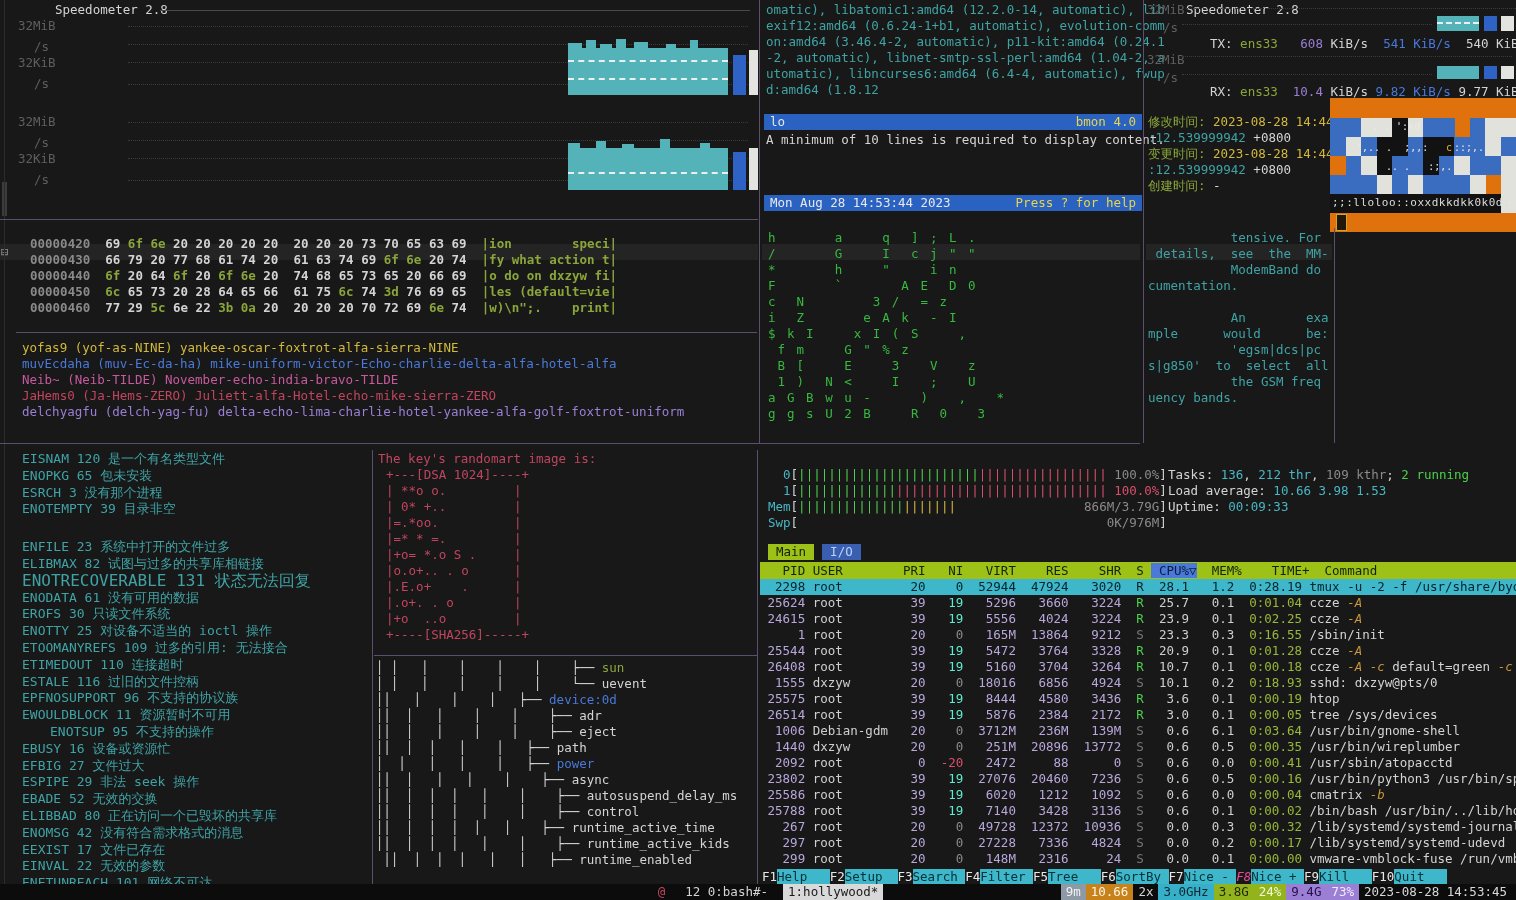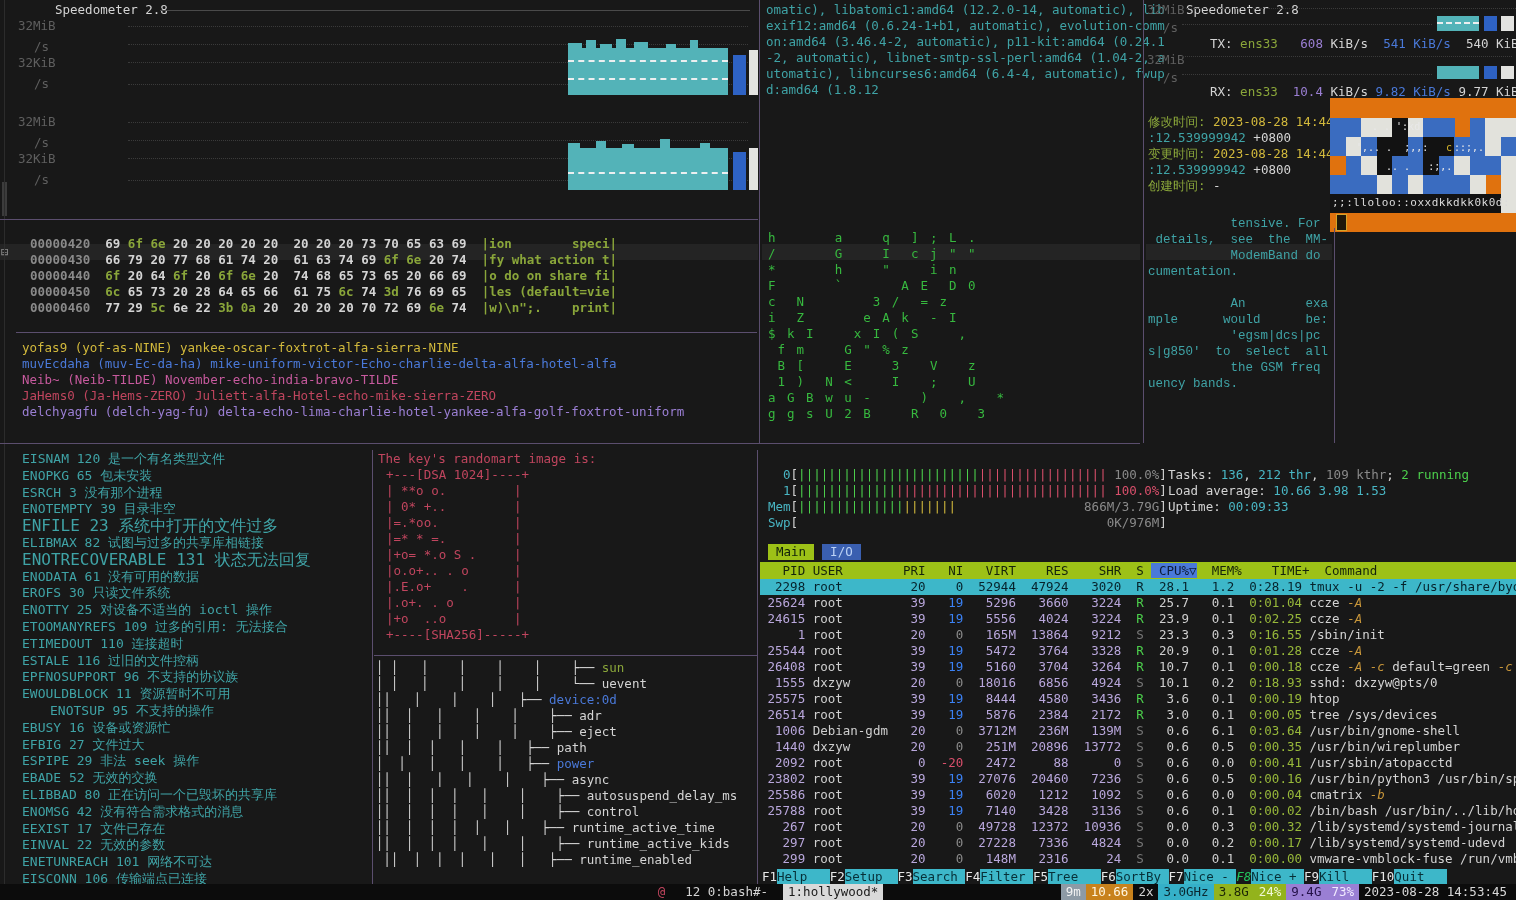--- a/index.html
+++ b/index.html
@@ -24,27 +24,27 @@
   
   .mline{white-space:pre;height:16px;line-height:16px;}
   .m-g{color:#4ccf4c}.m-r{color:#d94f6b}.m-y{color:#d2b93c}
   .tab{display:inline-block;padding:0 8px;height:16px;line-height:16px;}
   .tab-main{background:#9dc117;color:#10200a;}
   .tab-io{background:#3a5fb0;color:#bcd2f5;margin-left:8px;}
   .phead{position:absolute;background:#9dc117;color:#15230b;height:17px;line-height:17px;white-space:pre;overflow:hidden;}
   .phead .sortcol{background:#4a79d9;color:#0c1c38;}
   .prow{white-space:pre;height:16px;line-height:16px;overflow:hidden;}
   .prow .pid{color:#b9a7dc}.prow .usr{color:#cfcfcf}.prow .pri{color:#b9a7dc}
-  .prow .ni-z{color:#8a8a8a}.prow .ni-pos{color:#3b82f6}.prow .ni-neg{color:#d94f6b}
+  .prow .ni-z{color:#8a8a8a}.prow .ni-pos{color:#5eead4}.prow .ni-neg{color:#d94f6b}
   .prow .mem{color:#b9a7dc}.prow .st-run{color:#4ccf4c}.prow .st-slp{color:#777}
   .prow .cpu{color:#cfcfcf}.prow .tim{color:#97b83a}.prow .cmd{color:#d4d4d4}.prow .opt{color:#c8963a;font-style:italic;}
   .prow.sel{background:#3db7c9;}
   .prow.sel span{color:#06222b !important;font-style:normal;}
   .fbar{position:absolute;white-space:pre;height:17px;line-height:17px;}
-  .fk{color:#e8e8e8}.fk.hot{color:#22c55e;font-style:italic}
+  .fk{color:#e8e8e8}.fk.hot{color:#ec4899;font-style:italic}
   .fl{background:#3db7c9;color:#073038;}
   
   .statusbar{position:absolute;left:0;top:884px;width:1516px;height:16px;background:#0c0c0c;line-height:16px;text-align:center;}
   .chip{display:inline-block;padding:0 5px;height:16px;line-height:16px;}
   
   .artcell{position:absolute;}
   .artfrag{position:absolute;font-size:10px;line-height:10px;white-space:pre;}
   .artcap{position:absolute;color:#dcdcdc;font-size:11px;white-space:pre;letter-spacing:.5px;}
   .cursorblk{position:absolute;border:1px solid #d4a42a;background:#20180a;}
   .scrollthumb{position:absolute;background:#3c3c3c;}
@@ -106,20 +106,31 @@
     <div>
         <div class="ln"><span class="c-te">omatic), libatomic1:amd64 (12.2.0-14, automatic), lib</span></div>
         <div class="ln"><span class="c-te">exif12:amd64 (0.6.24-1+b1, automatic), evolution-comm</span></div>
         <div class="ln"><span class="c-te">on:amd64 (3.46.4-2, automatic), p11-kit:amd64 (0.24.1</span></div>
         <div class="ln"><span class="c-te">-2, automatic), libnet-smtp-ssl-perl:amd64 (1.04-2, a</span></div>
         <div class="ln"><span class="c-te">utomatic), libncurses6:amd64 (6.4-4, automatic), fwup</span></div>
         <div class="ln"><span class="c-te">d:amd64 (1.8.12</span></div>
       </div>
   </div>
 
+  <div class="abs" style="left:764px;top:114px;width:378px;height:100px;">
+    <div class="bmonbar" style="left:0;top:0;width:378px;">
+      <span class="l">lo</span>
+      <span class="r">bmon 4.0</span>
+    </div>
+    <div class="abs ln c-w" style="left:2px;top:18px;">A minimum of 10 lines is required to display content.</div>
+    <div class="bmonbar" style="left:0;top:81px;width:378px;">
+      <span class="l">Mon Aug 28 14:53:44 2023</span>
+      <span class="r">Press ? for help</span>
+    </div>
+  </div>
 
   <div class="abs" style="left:1146px;top:0;width:370px;height:100px;">
     <div class="abs ln c-dm" style="left:1px;top:2px;">32MiB</div>
     <div class="abs ln c-dm" style="left:17px;top:20px;">/s</div>
     <div class="abs ln c-dm" style="left:1px;top:52px;">32MiB</div>
     <div class="abs ln c-dm" style="left:17px;top:70px;">/s</div>
     <div class="abs ln" style="left:40px;top:2px;"><span class="c-w">Speedometer 2.8</span></div>
     <div class="dotline" style="left:40px;top:8px;width:330px;"></div>
     <div class="dotline" style="left:36px;top:24px;width:250px;"></div>
     <div class="dotline" style="left:36px;top:56px;width:330px;"></div>
@@ -214,21 +225,21 @@
     </div>
 
   <div class="hiband" style="left:0;top:244px;width:758px;"></div>
   <div class="hiband" style="left:762px;top:244px;width:378px;"></div>
   <div class="hiband" style="left:1146px;top:244px;width:186px;"></div>
 
   <div class="abs" style="left:30px;top:236px;width:728px;font-weight:bold;">
     <div>
         <div class="ln"><span class="c-gy">00000420</span><span class="c-w">  69 </span><span class="c-gr">6f 6e</span><span class="c-w"> 20 20 20 20 20  20 20 20 73 70 65 63 69  </span><span class="c-gr">|ion        speci|</span></div>
         <div class="ln"><span class="c-gy">00000430</span><span class="c-w">  66 79 20 77 68 61 74 20  61 63 74 69 </span><span class="c-gr">6f 6e</span><span class="c-w"> 20 74  </span><span class="c-gr">|fy what action t|</span></div>
-        <div class="ln"><span class="c-gy">00000440</span><span class="c-w">  </span><span class="c-gr">6f</span><span class="c-w"> 20 64 </span><span class="c-gr">6f</span><span class="c-w"> 20 </span><span class="c-gr">6f 6e</span><span class="c-w"> 20  74 68 65 73 65 20 66 69  </span><span class="c-gr">|o do on share fi|</span></div>
+        <div class="ln"><span class="c-gy">00000440</span><span class="c-w">  </span><span class="c-gr">6f</span><span class="c-w"> 20 64 </span><span class="c-gr">6f</span><span class="c-w"> 20 </span><span class="c-gr">6f 6e</span><span class="c-w"> 20  74 68 65 73 65 20 66 69  </span><span class="c-gr">|o do on dxzyw fi|</span></div>
         <div class="ln"><span class="c-gy">00000450</span><span class="c-w">  </span><span class="c-gr">6c</span><span class="c-w"> 65 73 20 28 64 65 66  61 75 </span><span class="c-gr">6c</span><span class="c-w"> 74 </span><span class="c-gr">3d</span><span class="c-w"> 76 69 65  </span><span class="c-gr">|les (default=vie|</span></div>
         <div class="ln"><span class="c-gy">00000460</span><span class="c-w">  77 29 </span><span class="c-gr">5c</span><span class="c-w"> 6e 22 </span><span class="c-gr">3b 0a</span><span class="c-w"> 20  20 20 20 70 72 69 </span><span class="c-gr">6e</span><span class="c-w"> 74  </span><span class="c-gr">|w)\n";.    print|</span></div>
       </div>
   </div>
   <div class="abs ln c-gy" style="left:1px;top:244px;">⊟</div>
   <div class="scrollthumb" style="left:2px;top:182px;width:5px;height:34px;"></div>
   <div class="abs" style="left:4px;top:0;width:1px;height:884px;background:#2c2c2c;"></div>
 
   <div class="abs" style="left:22px;top:340px;width:736px;">
     <div class="lh17">
@@ -250,21 +261,21 @@
         <div class="ln ">i  Z      e A k  - I</div>
         <div class="ln ">$ k I    x I ( S    ,</div>
         <div class="ln "> f m    G " % z</div>
         <div class="ln "> B [    E    3   V   z</div>
         <div class="ln "> 1 )  N &lt;    I   ;   U</div>
         <div class="ln ">a G B w u -     )   ,   *</div>
         <div class="ln ">g g s U 2 B    R  0   3</div>
       </div>
   </div>
 
-  <div class="abs" style="left:1148px;top:216px;width:182px;font-family:Liberation Mono, monospace;">
+  <div class="abs" style="left:1148px;top:230px;width:182px;">
     <div>
         <div class="ln c-te">           tensive. For</div>
         <div class="ln c-te"> details,  see  the  MM-</div>
         <div class="ln c-te">           ModemBand do</div>
         <div class="ln c-te">cumentation.</div>
         <div class="ln c-te"></div>
         <div class="ln c-te">           An        exa</div>
         <div class="ln c-te">mple      would      be:</div>
         <div class="ln c-te">           'egsm|dcs|pc</div>
         <div class="ln c-te">s|g850'  to  select  all</div>
@@ -272,21 +283,21 @@
         <div class="ln c-te">uency bands.</div>
       </div>
   </div>
 
   <div class="abs" style="left:22px;top:451px;width:346px;">
     <div id="errnolist">
         <div class="ln c-te ln17x" style="height: 16.8px; line-height: 16.8px; font-size: 13px;">EISNAM 120 是一个有名类型文件</div>
         <div class="ln c-te ln17x" style="height: 16.8px; line-height: 16.8px; font-size: 13px;">ENOPKG 65 包未安装</div>
         <div class="ln c-te ln17x" style="height: 16.8px; line-height: 16.8px; font-size: 13px;">ESRCH 3 没有那个进程</div>
         <div class="ln c-te ln17x" style="height: 16.8px; line-height: 16.8px; font-size: 13px;">ENOTEMPTY 39 目录非空</div>
-        <div class="ln c-te ln17x" style="height: 16.8px; line-height: 16.8px; font-size: 16px;">ENFILE 23 系统中打开的文件过多</div>
+        <div class="ln c-te ln17x" style="height: 16.8px; line-height: 16.8px; font-size: 13px; margin-top: 21px;">ENFILE 23 系统中打开的文件过多</div>
         <div class="ln c-te ln17x" style="height: 16.8px; line-height: 16.8px; font-size: 13px;">ELIBMAX 82 试图与过多的共享库相链接</div>
         <div class="ln c-te ln17x" style="height: 16.8px; line-height: 16.8px; font-size: 16px;">ENOTRECOVERABLE 131 状态无法回复</div>
         <div class="ln c-te ln17x" style="height: 16.8px; line-height: 16.8px; font-size: 13px;">ENODATA 61 没有可用的数据</div>
         <div class="ln c-te ln17x" style="height: 16.8px; line-height: 16.8px; font-size: 13px;">EROFS 30 只读文件系统</div>
         <div class="ln c-te ln17x" style="height: 16.8px; line-height: 16.8px; font-size: 13px;">ENOTTY 25 对设备不适当的 ioctl 操作</div>
         <div class="ln c-te ln17x" style="height: 16.8px; line-height: 16.8px; font-size: 13px;">ETOOMANYREFS 109 过多的引用: 无法接合</div>
         <div class="ln c-te ln17x" style="height: 16.8px; line-height: 16.8px; font-size: 13px;">ETIMEDOUT 110 连接超时</div>
         <div class="ln c-te ln17x" style="height: 16.8px; line-height: 16.8px; font-size: 13px;">ESTALE 116 过旧的文件控柄</div>
         <div class="ln c-te ln17x" style="height: 16.8px; line-height: 16.8px; font-size: 13px;">EPFNOSUPPORT 96 不支持的协议族</div>
         <div class="ln c-te ln17x" style="height: 16.8px; line-height: 16.8px; font-size: 13px;">EWOULDBLOCK 11 资源暂时不可用</div>

